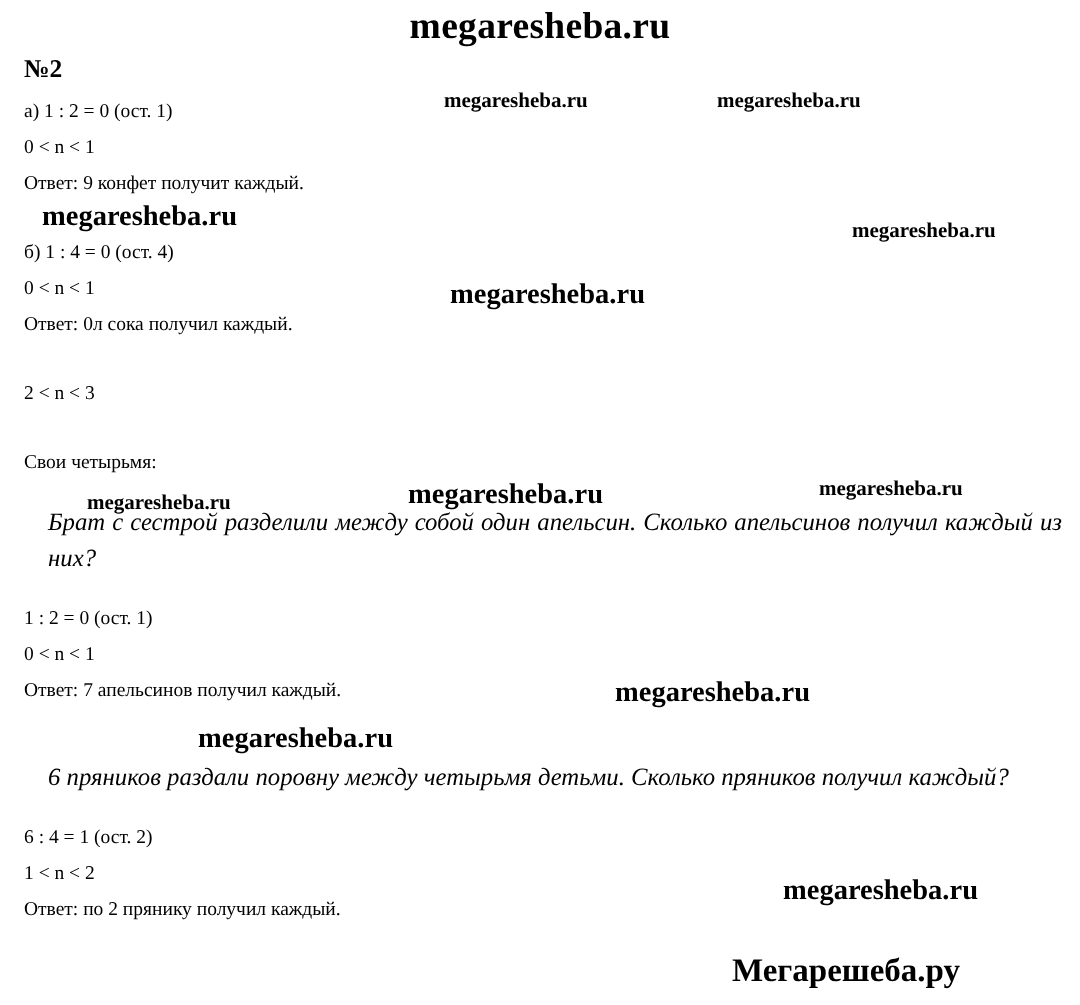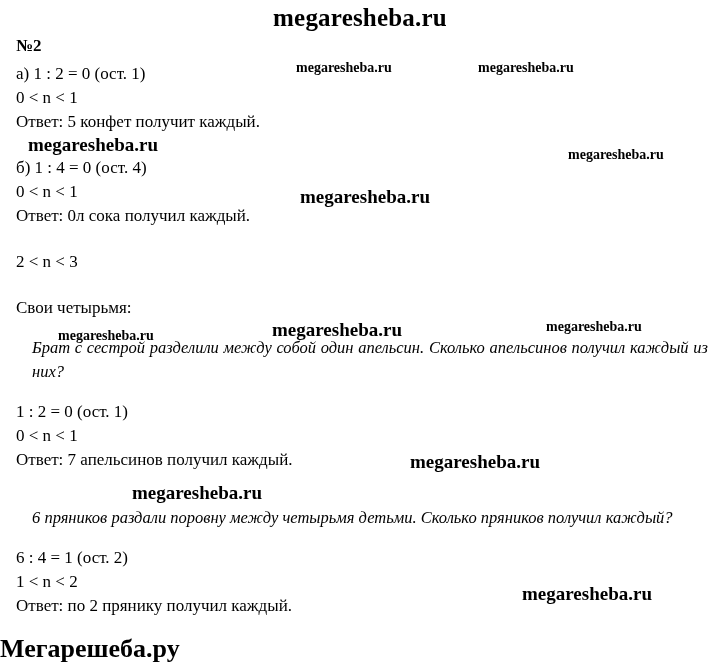--- a/index.html
+++ b/index.html
@@ -29,39 +29,39 @@
     font-family: "Liberation Serif", serif;
     font-weight: bold;
     font-size: 25px;
     letter-spacing: 0.2px;
   }
   .bottom-title {
     position: absolute;
     top: 634px;
     left: 0;
     width: 640px;
-    text-align: left;
+    text-align: right;
     font-family: "Liberation Serif", serif;
     font-weight: bold;
-    font-size: 26px;
+    font-size: 22px;
   }
   .content {
     position: absolute;
     top: 36px;
     left: 16px;
     width: 690px;
   }
   .task-number {
     font-weight: bold;
     font-size: 17px;
     margin: 0 0 6px 0;
     line-height: 20px;
   }
   .line {
-    font-size: 17px;
+    font-size: 13px;
     line-height: 24px;
     margin: 0;
     white-space: pre-wrap;
   }
   .gap {
     height: 18px;
   }
   .gap-lg {
     height: 22px;
   }
@@ -89,21 +89,21 @@
 
   <div class="top-title">megaresheba.ru</div>
 
   <div class="content">
 
     <div class="task-number">№2</div>
 
     <div>
       <p class="line">а) 1 : 2 = 0 (ост. 1)</p>
       <p class="line">0 &lt; n &lt; 1</p>
-      <p class="line">Ответ: 5 конфет получит каждый.</p>
+      <p class="line">Ответ: 9 конфет получит каждый.</p>
     </div>
 
     <div class="gap-lg"></div>
 
     <div>
       <p class="line">б) 1 : 4 = 0 (ост. 4)</p>
       <p class="line">0 &lt; n &lt; 1</p>
       <p class="line">Ответ: 0л сока получил каждый.</p>
     </div>
 

